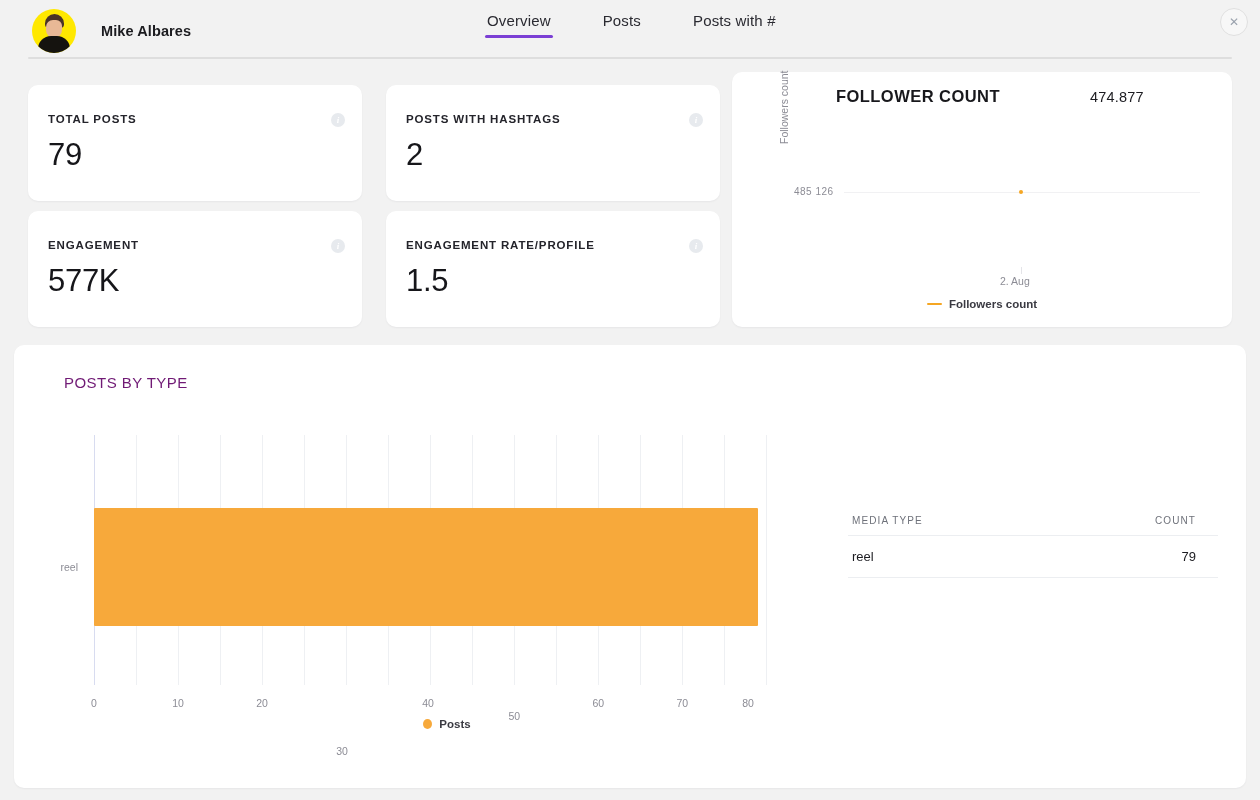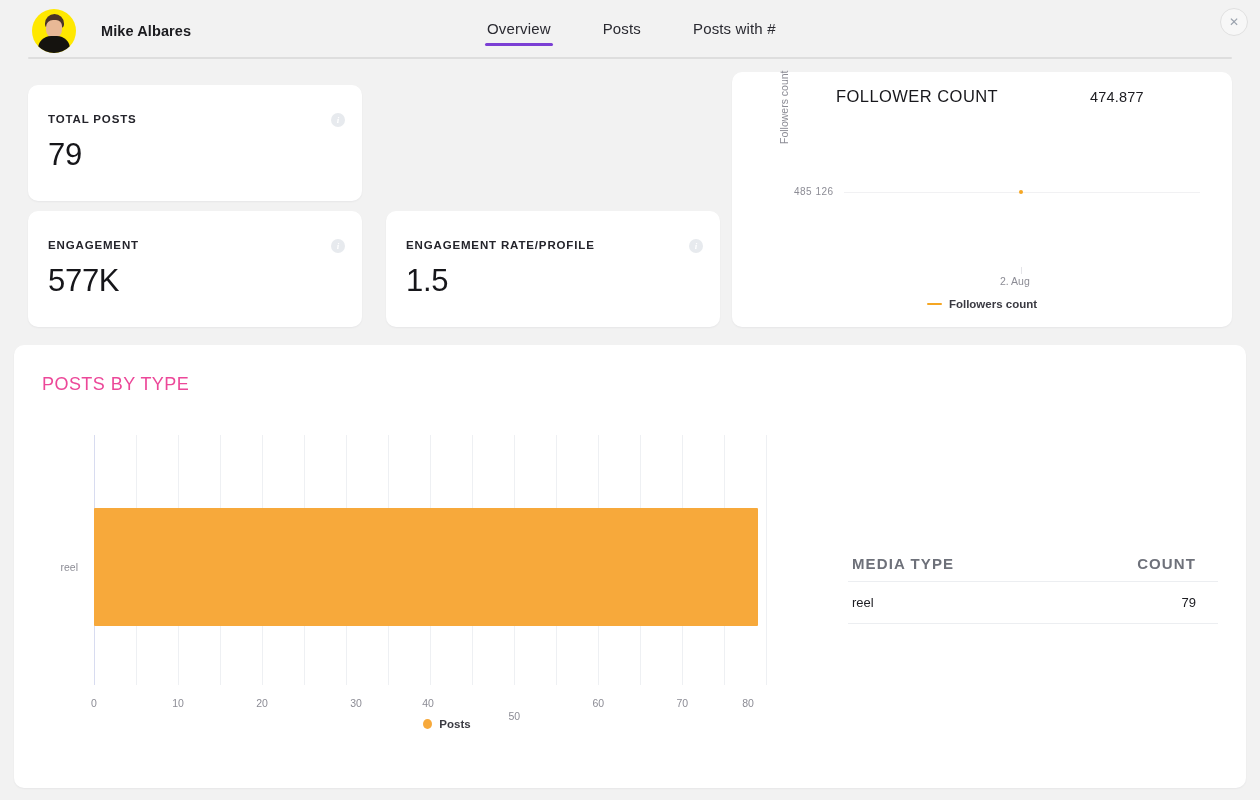--- a/index.html
+++ b/index.html
@@ -35,21 +35,21 @@
     background: #e8b896; border-radius: 7px 6px 8px 8px;
   }
   .avatar .body {
     position: absolute; left: 6px; top: 27px; width: 32px; height: 20px;
     background: #15130f; border-radius: 13px 13px 0 0;
   }
   .profile-name {
     font-size: 14.5px; font-weight: 700; color: #1b1b1f; letter-spacing: .1px;
   }
 
-  .tabs { position: absolute; left: 487px; top: 20px; display: flex; gap: 0; }
+  .tabs { position: absolute; left: 487px; top: 12px; display: flex; gap: 0; }
   .tab {
     font-size: 15px; color: #2a2a31; padding: 0 0 9px 0; margin-right: 52px;
     cursor: pointer; position: relative; letter-spacing: .15px;
     background: none; border: none; font-family: inherit;
   }
   .tab:last-child { margin-right: 0; }
   .tab.active::after {
     content: ""; position: absolute; left: -2px; right: -2px; bottom: 0;
     height: 3px; background: #7b3fd4; border-radius: 2px;
   }
@@ -85,21 +85,21 @@
   #kpi2 { left: 28px;  top: 211px; width: 334px; height: 116px; }
   #kpi3 { left: 386px; top: 211px; width: 334px; height: 116px; }
 
   
   .follower-panel {
     position: absolute; left: 732px; top: 72px; width: 500px; height: 255px;
     background: #fff; border-radius: 10px; box-shadow: 0 1px 2px rgba(16,24,40,.05);
   }
   .fp-title {
     position: absolute; left: 104px; top: 15px;
-    font-size: 16.5px; font-weight: 400; color: #18181c; letter-spacing: .45px;
+    font-size: 16.5px; font-weight: 700; color: #18181c; letter-spacing: .45px;
   }
   .fp-total {
     position: absolute; left: 358px; top: 17px;
     font-size: 14.5px; color: #1c1c21; letter-spacing: .2px;
   }
   .fp-ylabel {
     position: absolute; left: 46px; top: 72px;
     font-size: 10.5px; color: #8c8c95;
     transform: rotate(-90deg); transform-origin: left top;
     white-space: nowrap;
@@ -130,22 +130,22 @@
   }
   .fp-legend .swatch { width: 15px; height: 2.5px; background: #f5a623; border-radius: 2px; }
   .fp-legend .txt { font-size: 11.5px; font-weight: 700; color: #3a3a42; }
 
   
   .pbt {
     position: absolute; left: 14px; top: 345px; width: 1232px; height: 443px;
     background: #fff; border-radius: 10px; box-shadow: 0 1px 2px rgba(16,24,40,.05);
   }
   .pbt-title {
-    position: absolute; left: 28px; top: 29px;
-    font-size: 18px; font-weight: 400; color: #ec4899; letter-spacing: .45px;
+    position: absolute; left: 50px; top: 29px;
+    font-size: 15px; font-weight: 400; color: #701a75; letter-spacing: .45px;
   }
 
   .plot { position: absolute; left: 80px; top: 90px; width: 706px; height: 250px; }
   .gridlines { position: absolute; inset: 0; }
   .gridlines .gl {
     position: absolute; top: 0; width: 1px; height: 100%; background: #eef0f3;
   }
   .gridlines .gl.zero { background: #d8dcf0; }
   .bar-track {
     position: absolute; left: 0; top: 0; width: 100%; height: 100%;
@@ -170,21 +170,21 @@
   .chart-legend .dot { width: 9px; height: 10px; border-radius: 50%; background: #f7a93b; }
   .chart-legend .txt { font-size: 11.5px; font-weight: 700; color: #3a3a42; }
 
   
   .mt-table { position: absolute; left: 834px; top: 170px; width: 370px; }
   .mt-head {
     display: flex; justify-content: space-between; align-items: flex-end;
     padding: 0 4px 9px 4px; border-bottom: 1px solid #eceef1;
   }
   .mt-head div {
-    font-size: 15px; letter-spacing: 1.1px; color: #6e717a; font-weight: 700; margin-top: 40px;
+    font-size: 10px; letter-spacing: 1.1px; color: #6e717a; font-weight: 400;
   }
   .mt-row {
     display: flex; justify-content: space-between; align-items: center;
     padding: 13px 4px 13px 4px; border-bottom: 1px solid #eceef1;
   }
   .mt-row .cell-type { font-size: 13px; color: #1c1c21; }
   .mt-row .cell-count { font-size: 13px; color: #1c1c21; padding-right: 18px; }
 </style>
 </head>
 <body>
@@ -210,20 +210,25 @@
     <div class="close-btn">✕</div>
     <div class="topbar-rule"></div>
   </div>
 
   <div class="kpi" id="kpi0">
     <div class="kpi-label">TOTAL POSTS</div>
     <div class="info-icon">i</div>
     <div class="kpi-value">79</div>
   </div>
 
+  <div class="kpi" id="kpi1">
+    <div class="kpi-label">POSTS WITH HASHTAGS</div>
+    <div class="info-icon">i</div>
+    <div class="kpi-value">2</div>
+  </div>
 
   <div class="kpi" id="kpi2">
     <div class="kpi-label">ENGAGEMENT</div>
     <div class="info-icon">i</div>
     <div class="kpi-value">577K</div>
   </div>
 
   <div class="kpi" id="kpi3">
     <div class="kpi-label">ENGAGEMENT RATE/PROFILE</div>
     <div class="info-icon">i</div>
@@ -273,21 +278,21 @@
       <div class="bar-track">
         <div class="bar" id="bar0" style="left: 0px; width: 663.976px;"></div>
         <div class="bar-cat">reel</div>
       </div>
     </div>
 
     <div class="xaxis" id="xaxis">
         <div class="xtick" style="left: 0px;">0</div>
         <div class="xtick" style="left: 84.0476px;">10</div>
         <div class="xtick" style="left: 168.095px;">20</div>
-        <div class="xtick" style="left: 262px;">30</div>
+        <div class="xtick" style="left: 248px; margin-top: 48px;">30</div>
         <div class="xtick" style="left: 334px;">40</div>
         <div class="xtick" style="left: 420.238px; margin-top: 13px;">50</div>
         <div class="xtick" style="left: 504.286px; text-align: right;">60</div>
         <div class="xtick" style="left: 588.333px;">70</div>
         <div class="xtick" style="left: 654px;">80</div>
       </div>
 
     <div class="chart-legend">
       <span class="dot"></span>
       <span class="txt">Posts</span>

